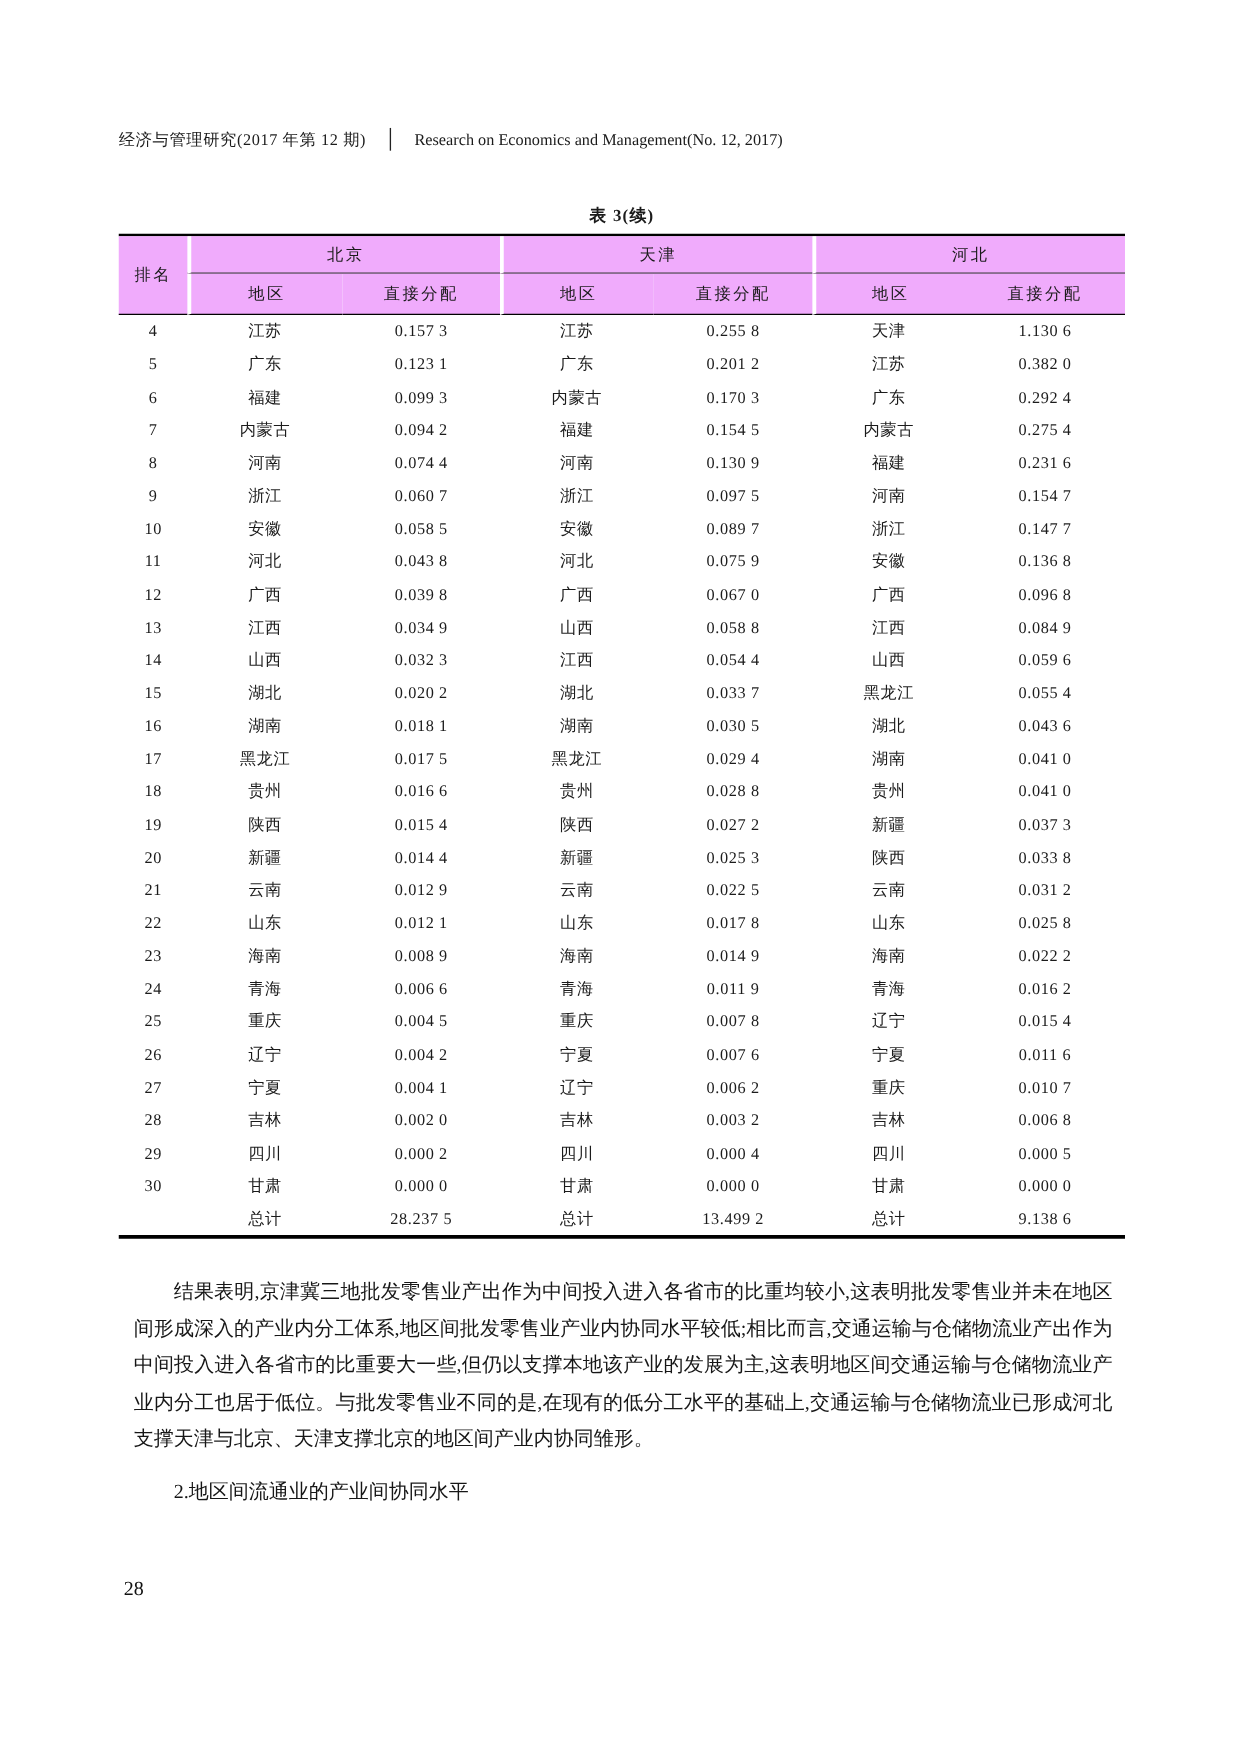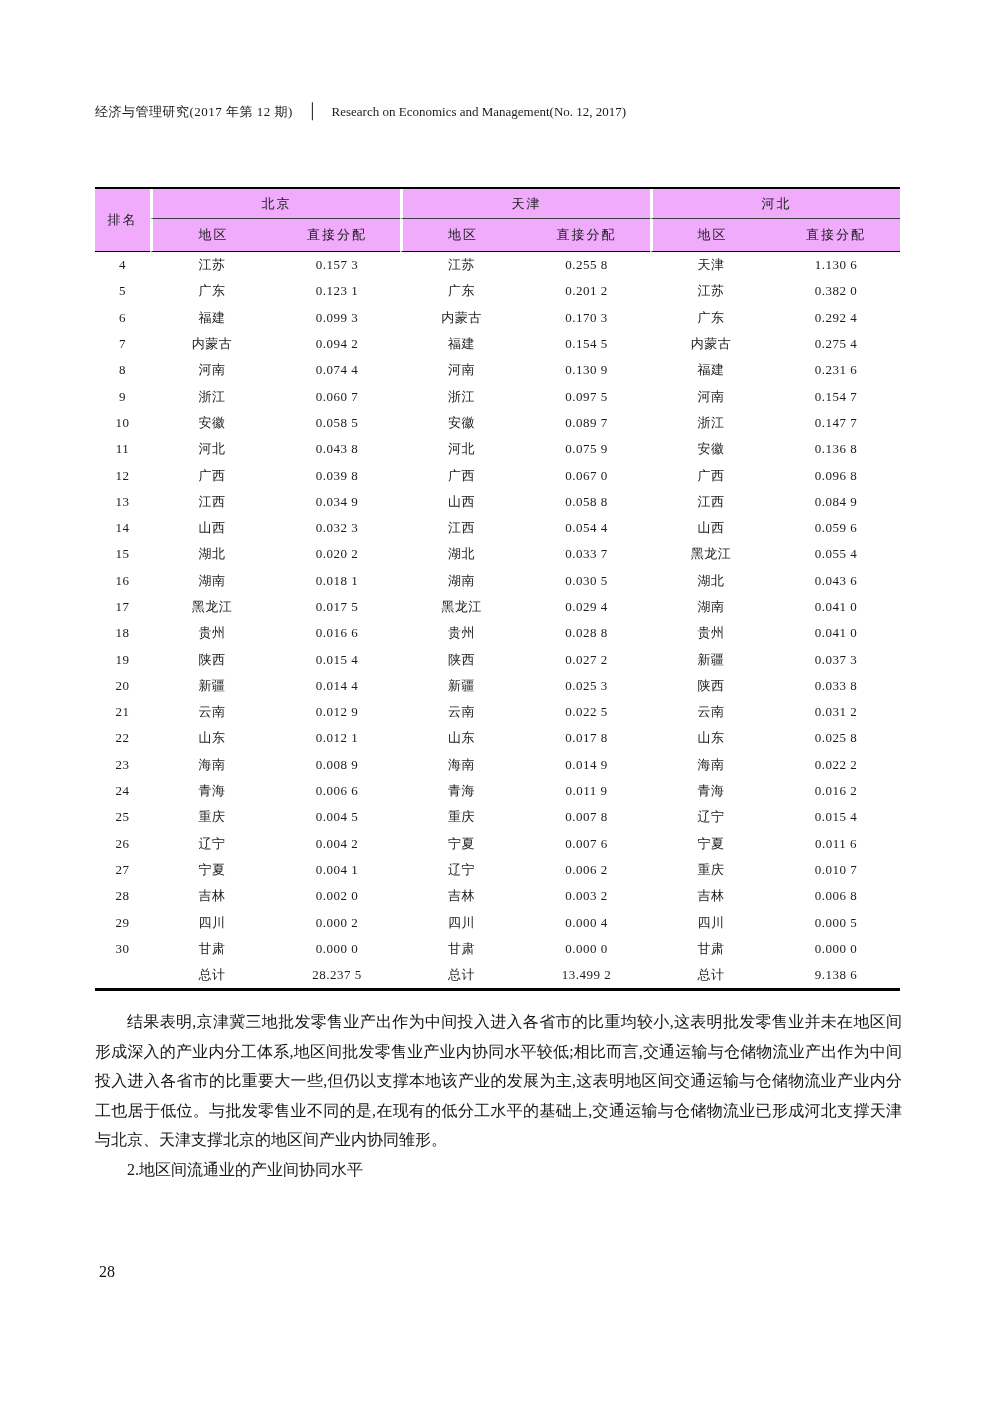--- a/index.html
+++ b/index.html
@@ -34,34 +34,35 @@
   tr.sub-row th, th.rank-h { border-bottom:1.5px solid #000;margin-left:45px; }
   .sep { border-left:3px solid #ffffff; }
   table.data tbody td {
     text-align:center; height:26.3px; padding:0; letter-spacing:0.5px;
     background:#ffffff;
   }
   .body-text {
     position:absolute; top:1007px; left:95px; width:807px;
     font-size:16px; line-height:29.5px; text-align:justify; color:#161616;
   }
-  .body-text p { margin:0; text-indent:2em; }
+  .body-text p { margin:12px; text-indent:2em; }
   .page-number {
     position:absolute; top:1263px; left:99px; font-size:16px; color:#111;
   }
 </style>
 </head>
 <body>
 
 <div class="page">
 
   <div class="journal-header">
     <span class="cn">经济与管理研究(2017 年第 12 期)</span><span class="vbar">│</span><span class="en">Research on Economics and Management(No. 12, 2017)</span>
   </div>
 
+  <div class="table-title">表 3(续)</div>
 
   <table class="data">
     <colgroup>
       <col style="width:55px">
         <col style="width:124px">
         <col style="width:126px">
       <col style="width:123px">
         <col style="width:127px">
         <col style="width:122px">
         <col style="width:128px">

